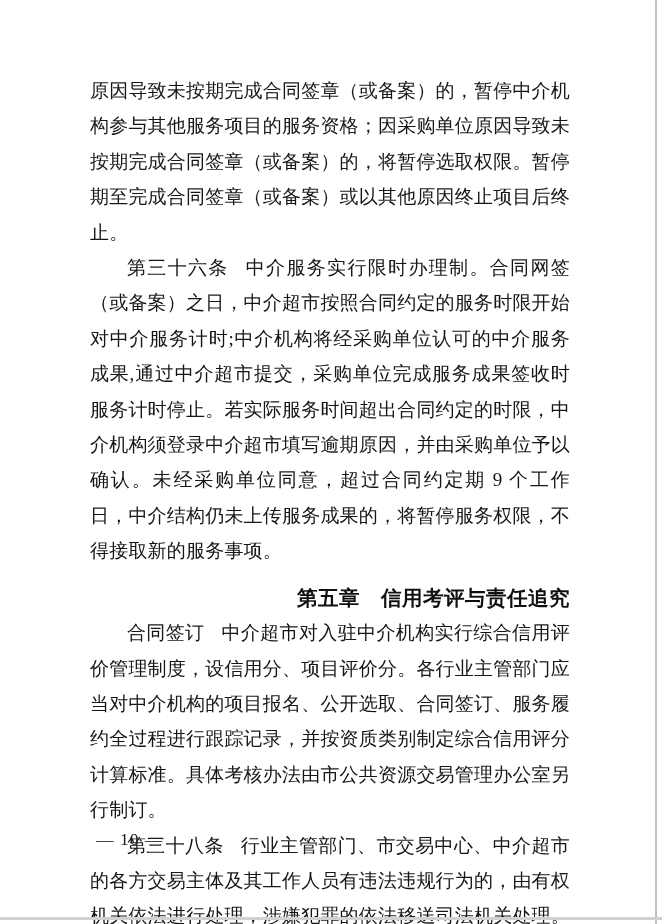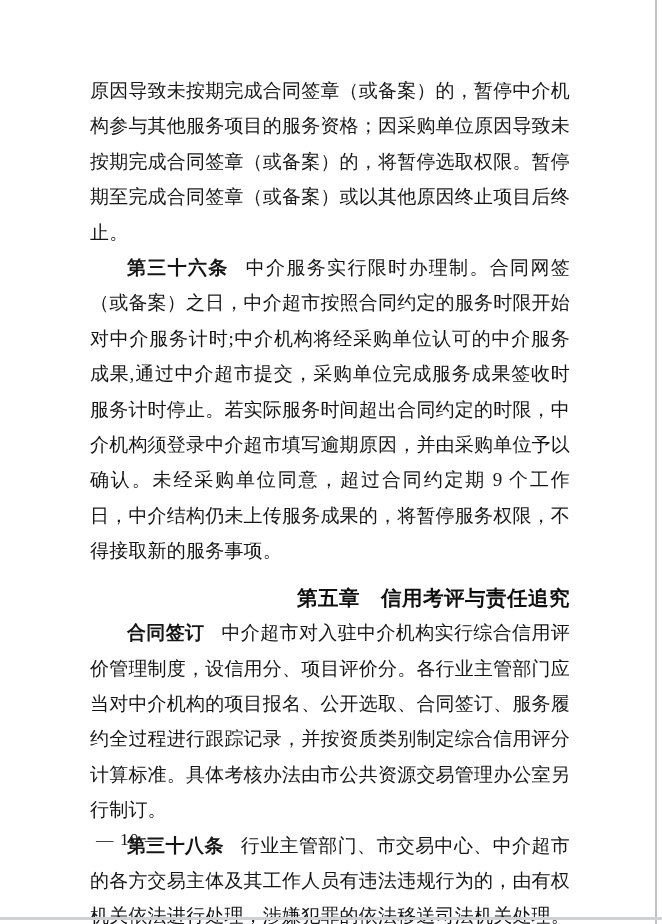--- a/index.html
+++ b/index.html
@@ -27,21 +27,21 @@
     font-size: 19px;
     line-height: 35.4px;
     text-align: justify;
     text-justify: inter-ideograph;
     letter-spacing: 0.2px;
   }
   .para.article {
     text-indent: 37px;
   }
   .article-label {
-    font-weight: 700;
+    font-weight: 400;
     margin-right: 17px;
   }
   .chapter-heading {
     margin: 11px 0 0 0;
     font-size: 20.5px;
     line-height: 35.4px;
     font-weight: 700;
     text-align: right;
     font-family: "Liberation Sans", "DejaVu Sans", sans-serif;
     letter-spacing: 0.5px;

